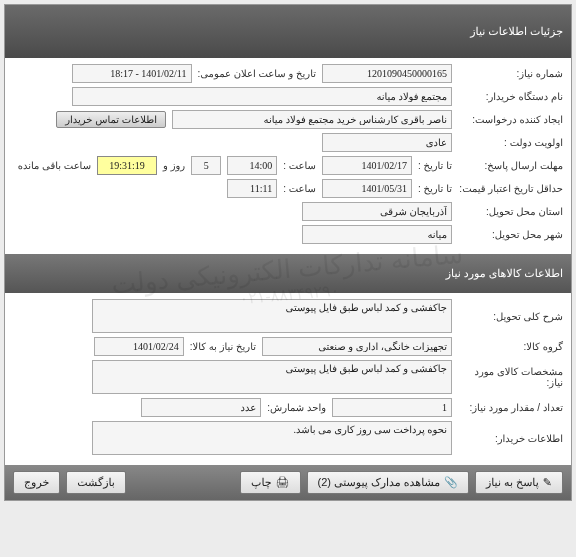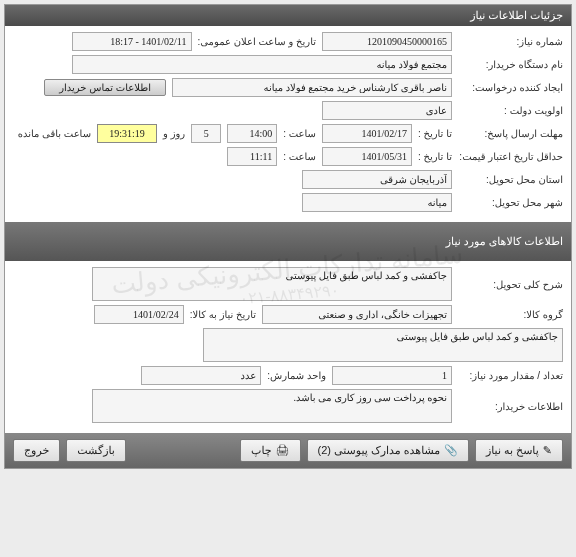--- a/index.html
+++ b/index.html
@@ -14,21 +14,21 @@
 }
 .window {
   background: #fff;
   border: 1px solid #999;
   margin: 4px;
   position: relative;
 }
 .titlebar {
   background: linear-gradient(#6a6a6a,#4a4a4a);
   color: #fff;
-  padding: 4px 8px;
+  padding: 20px 8px;
   font-size: 11px;
   text-align: right;
 }
 .section-header {
   background: linear-gradient(#777,#555);
   color: #fff;
   padding: 13px 8px;
   font-size: 11px;
   margin: 0;
 }
@@ -57,21 +57,21 @@
   font-family: Tahoma;
 }
 .fld-ro {
   border: 1px solid #aaa;
   background: #f5f5f5;
 }
 .fld-yellow { background: #ffff9e; }
 .btn-side {
   background: linear-gradient(#eee,#ccc);
   border: 1px solid #888;
-  padding: 2px 14px;
+  padding: 2px 8px;
   font-size: 10px;
   border-radius: 2px;
   color:#222;
   cursor:pointer;
 }
 textarea.fld { height: 34px; resize: none; width: 360px; }
 .footer {
   background: linear-gradient(#888,#666);
   padding: 6px 8px;
   display: flex;
@@ -173,20 +173,21 @@
       <span class="lbl">شرح کلی تحویل:</span>
       <textarea class="fld fld-ro" style="">جاکفشی و کمد لباس طبق فایل پیوستی</textarea>
     </div>
     <div class="row">
       <span class="lbl">گروه کالا:</span>
       <input class="fld fld-ro" style="width: 190px;" value="تجهیزات خانگی، اداری و صنعتی">
       <span class="lbl-sm">تاریخ نیاز به کالا:</span>
       <input class="fld fld-ro" style="width: 90px;" value="1401/02/24">
     </div>
     <div class="row">
+      <span class="lbl">مشخصات کالای مورد نیاز:</span>
       <textarea class="fld fld-ro" style="">جاکفشی و کمد لباس طبق فایل پیوستی</textarea>
     </div>
     <div class="row">
       <span class="lbl">تعداد / مقدار مورد نیاز:</span>
       <input class="fld fld-ro" style="width: 120px;" value="1">
       <span class="lbl-sm">واحد شمارش:</span>
       <input class="fld fld-ro" style="width: 120px;" value="عدد">
     </div>
     <div class="row">
       <span class="lbl">اطلاعات خریدار:</span>

